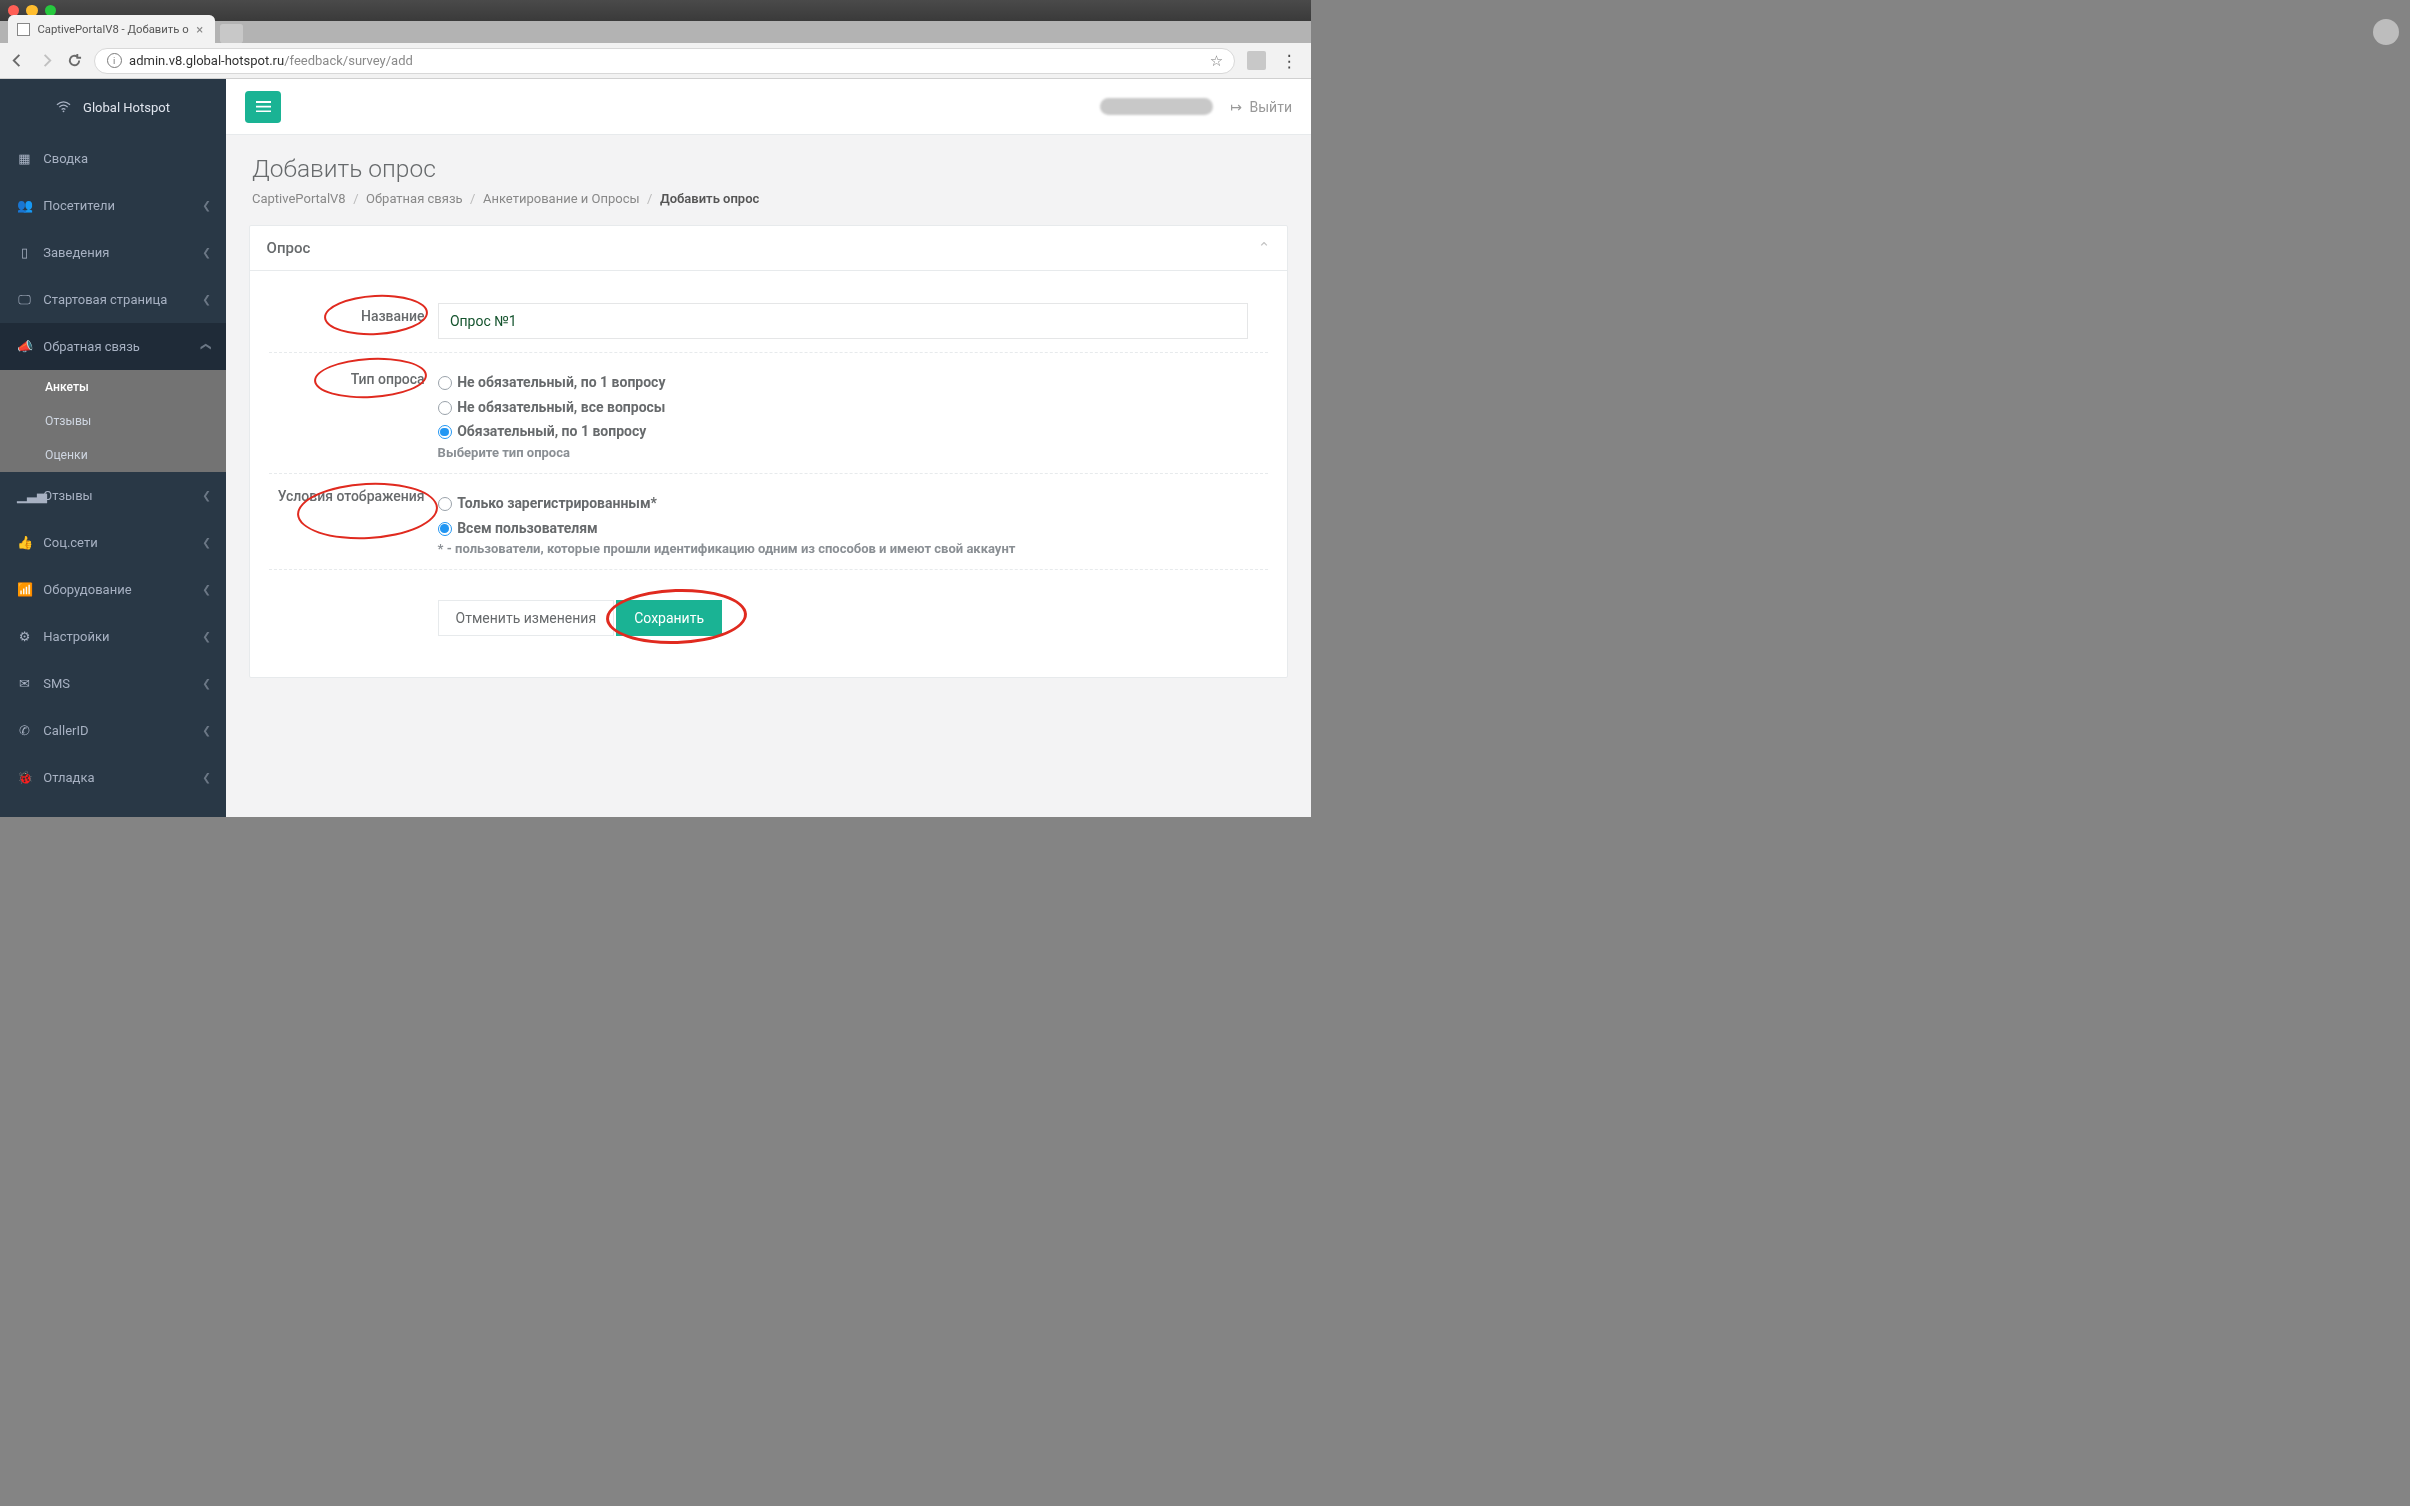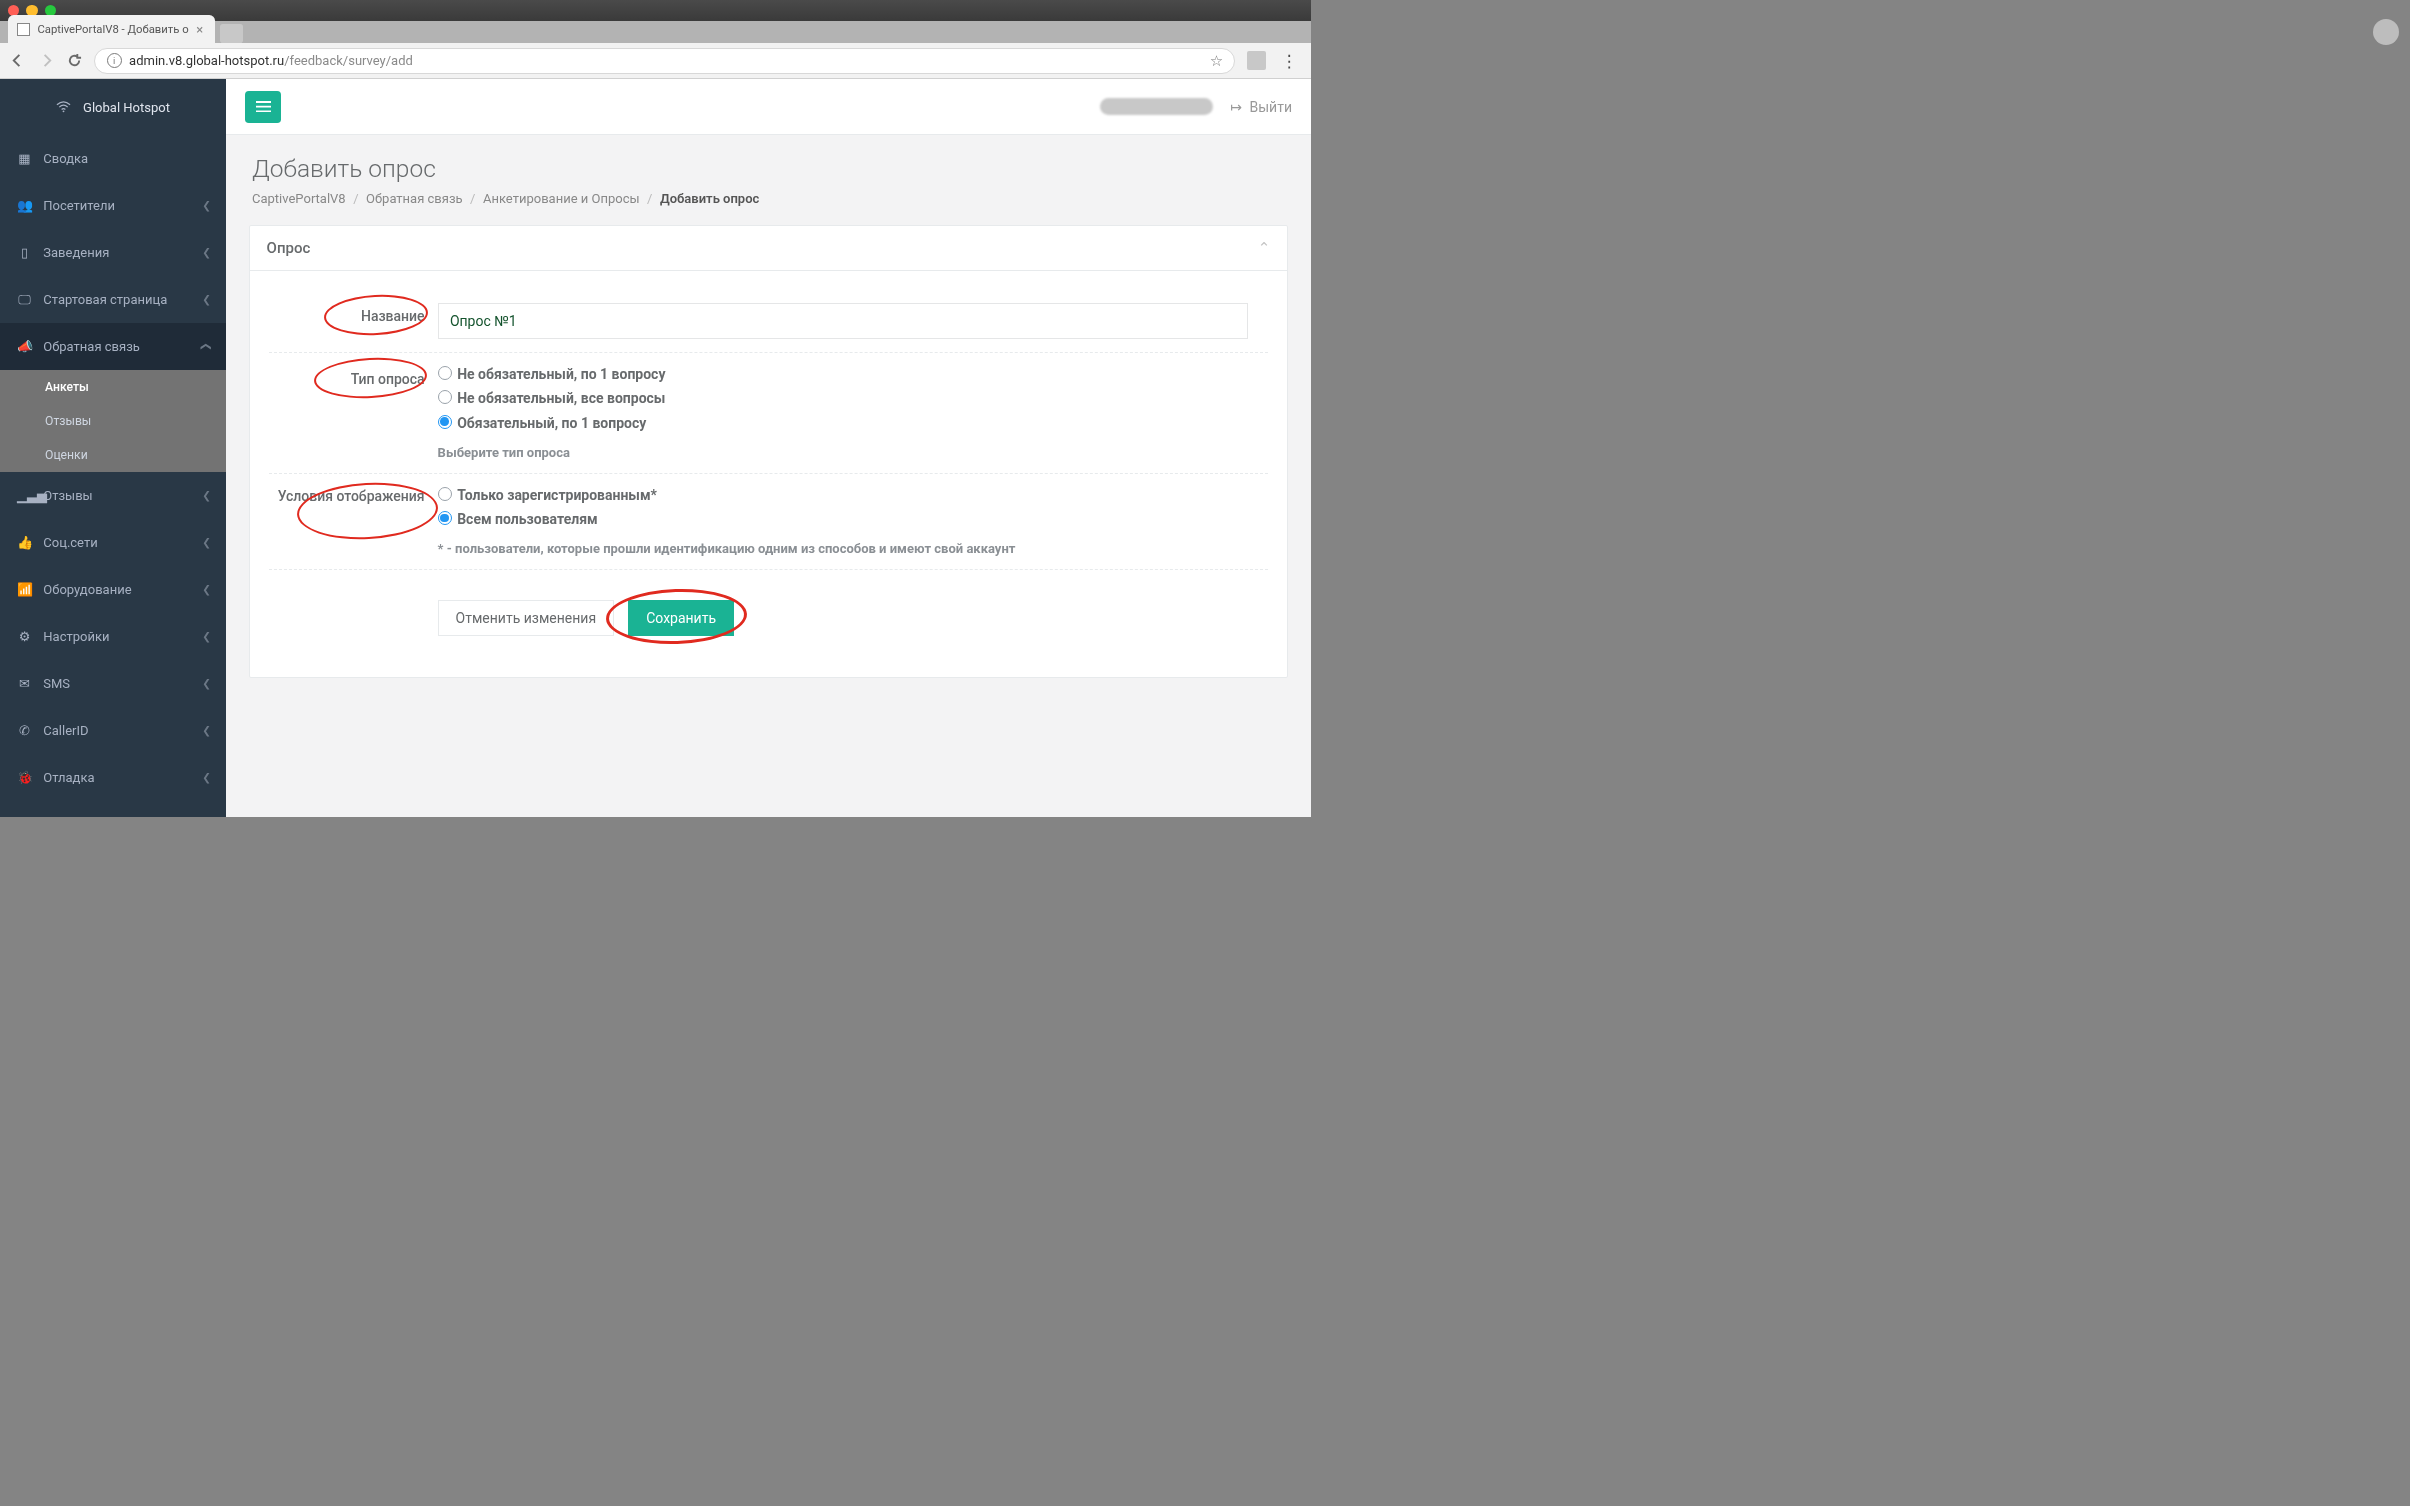--- a/index.html
+++ b/index.html
@@ -49,26 +49,26 @@
 .panel{background:#fff;border:0.9px solid #e7eaec;border-radius:1.9px}
 .panel-head{padding:13px 17px;border-bottom:0.9px solid #e7eaec;display:flex;justify-content:space-between;align-items:center}
 .panel-title{font-size:15px;color:#676a6c;font-weight:500}
 .collapse{color:#c4c4c4;font-size:15px}
 .panel-body{padding:19px 19px 5.6px}
 .form-row{display:flex;align-items:flex-start;padding:13px 0;border-bottom:0.9px dashed #e7eaec}
 .form-row:last-child{border-bottom:none}
 .label-col{width:169px;text-align:right;padding-right:13px;padding-top:5.6px;font-size:14px;color:#676a6c;font-weight:500;position:relative}
 .field-col{flex:1}
 .text-input{width:100%;max-width:810px;height:36px;border:0.9px solid #e5e6e7;padding:0 11.3px;font-size:14px;color:#14532d}
-.radio-line{display:flex;align-items:flex-start;gap:5.6px;font-size:14px;font-weight:700;color:#676a6c;height:24.5px}
+.radio-line{display:flex;align-items:flex-end;gap:5.6px;font-size:14px;font-weight:700;color:#676a6c;height:24.5px}
 .radio{width:14px;height:14px;border:0.9px solid #9aa2aa;border-radius:50%;display:inline-flex;align-items:center;justify-content:center}
 .radio.checked{border-color:#2196f3}
 .radio.checked::after{content:"";width:8.5px;height:8.5px;background:#2196f3;border-radius:50%}
 .help{font-size:13px;color:#8a8f94;font-weight:700;margin-top:5.6px}
-.btn-row{display:flex;gap:15px;align-items:center;padding:17px 0 22.6px}
+.btn-row{display:flex;gap:3px;align-items:center;padding:17px 0 22.6px}
 .btn{height:36px;padding:0 17px;font-size:14px;border:0.9px solid #e7eaec;background:#fff;color:#676a6c;cursor:pointer;display:inline-flex;align-items:center}
 .btn.primary{background:#1ab394;color:#fff;border-color:#1ab394;margin-left:-0.9px}
 .circle-anno{position:absolute;border:2.8px solid #e02a1f;border-radius:50%;pointer-events:none;transform:rotate(-3deg)}
 .circle1{width:104px;height:40px;left:55px;top:-7.5px}
 .circle2{width:113px;height:40px;left:45px;top:-7.5px}
 .circle3{width:141px;height:56px;left:28px;top:-3.8px}
 .circle4{position:absolute;width:141px;height:55px;border:3.8px solid #e02a1f;border-radius:50%;pointer-events:none;transform:rotate(-2deg)}
 svg{display:block}
 </style>
 </head>

